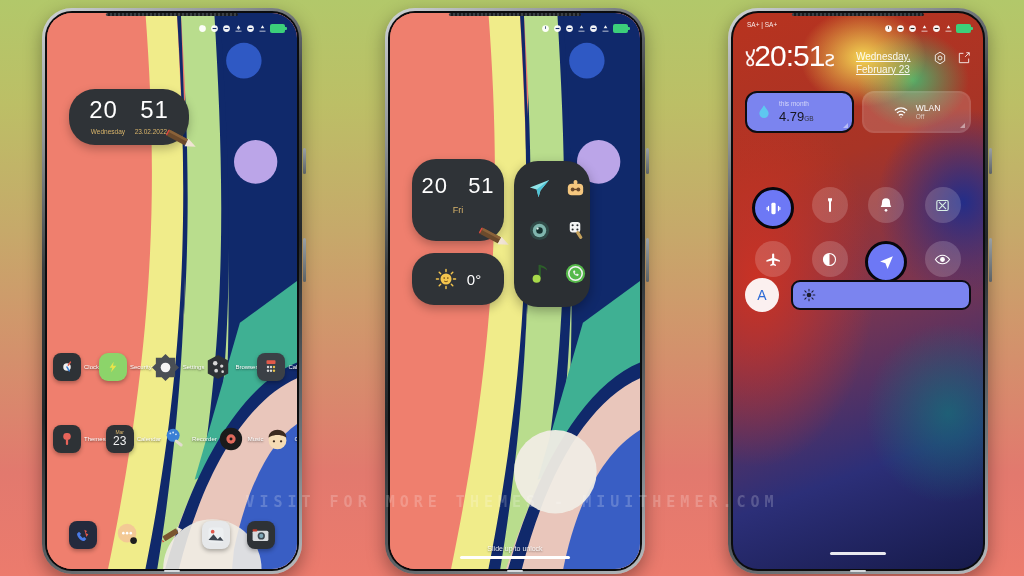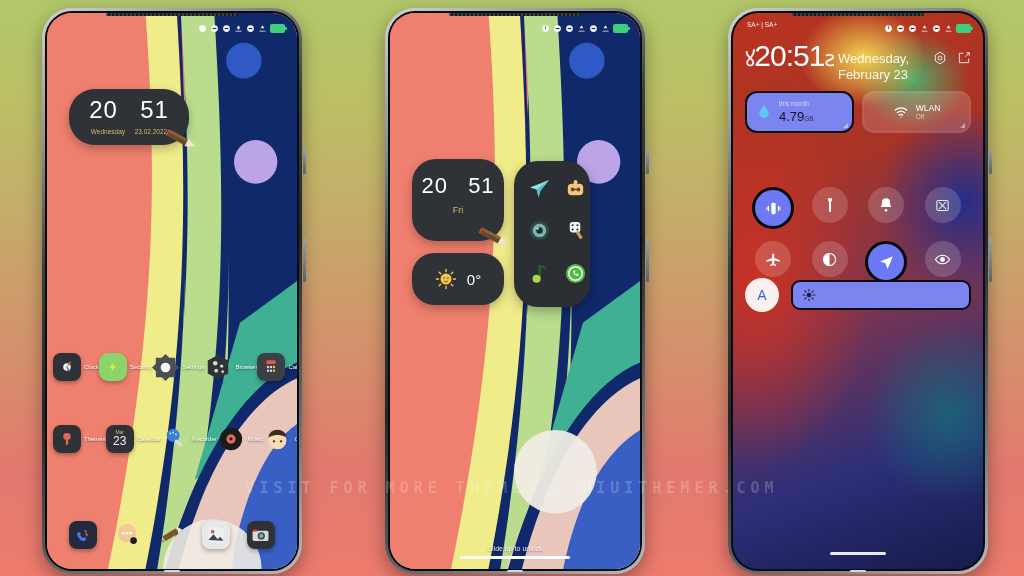--- a/index.html
+++ b/index.html
@@ -62,24 +62,24 @@
   .cc-wall{position:absolute;inset:0;
     background:
       radial-gradient(90px 70px at 52% 8%,rgba(255,240,90,.85),rgba(255,240,90,0) 70%),
       radial-gradient(80px 70px at 72% 12%,rgba(60,200,120,.8),rgba(60,200,120,0) 70%),
       radial-gradient(120px 130px at 92% 34%,rgba(30,45,140,.95),rgba(30,45,140,0) 72%),
       radial-gradient(110px 120px at 86% 72%,rgba(20,115,120,.7),rgba(20,115,120,0) 75%),
       radial-gradient(150px 240px at 10% 48%,rgba(205,50,35,.95),rgba(205,50,35,0) 78%),
       linear-gradient(160deg,#b8331f 0%,#a83426 28%,#7b3550 52%,#2c2f78 78%,#161a4a 100%);
     filter:blur(.3px);}
   .cc-carrier{position:absolute;left:14px;top:8px;font-size:6.5px;color:#fff;opacity:.9;z-index:30;}
-  .cc-clockrow{position:absolute;left:12px;right:12px;top:28px;z-index:30;display:flex;align-items:flex-start;gap:4px;}
+  .cc-clockrow{position:absolute;left:12px;right:12px;top:28px;z-index:30;display:flex;align-items:flex-start;gap:22px;}
   .cc-clock{font-size:30px;color:#fff;font-weight:300;line-height:1;letter-spacing:-1px;}
   .cc-clock .deco{font-size:22px;opacity:.95;}
-  .cc-date{font-size:13px;color:#fff;opacity:.92;line-height:1.25;padding-top:10px;}
+  .cc-date{font-size:10px;color:#fff;opacity:.92;line-height:1.25;padding-top:10px;text-decoration:underline;}
   .cc-acts{margin-left:auto;display:flex;gap:10px;padding-top:10px;}
   .cc-act{width:14px;height:14px;opacity:.9;}
 
   .cc-tiles{position:absolute;left:12px;right:12px;top:78px;display:grid;grid-template-columns:1fr 1fr;gap:8px;z-index:30;}
   .tile{height:42px;border-radius:12px;display:flex;align-items:center;gap:7px;padding:0 9px;box-sizing:border-box;position:relative;overflow:hidden;}
   .tile.on{background:#7b84ef;border:2px solid #0d0d12;}
   .tile.off{background:rgba(255,255,255,.16);border:2px solid rgba(255,255,255,.05);justify-content:center;}
   .tile-ico{width:16px;height:16px;flex:0 0 16px;display:flex;align-items:center;justify-content:center;}
   .tile-txt{display:flex;flex-direction:column;line-height:1.1;min-width:0;}
   .tile-t{font-size:8.5px;color:#fff;}
@@ -95,21 +95,21 @@
     background:rgba(255,255,255,.17);}
   .tog.active{background:#6d78f5;border:3px solid #07070c;}
 
   .bright-row{position:absolute;left:12px;right:12px;top:265px;z-index:30;display:flex;align-items:center;gap:12px;}
   .auto-btn{width:34px;height:34px;border-radius:50%;background:rgba(255,255,255,.93);display:flex;align-items:center;justify-content:center;
     font-size:14px;color:#2d6bd6;}
   .bright-slider{flex:1;height:30px;border-radius:9px;background:#7b84ef;border:2px solid #0c0c12;display:flex;align-items:center;padding-left:9px;box-sizing:border-box;}
   .cc-home{position:absolute;bottom:14px;left:50%;transform:translateX(-50%);width:56px;height:3px;border-radius:2px;background:#fff;opacity:.9;z-index:30;}
 
   
-  .watermark{position:absolute;left:0;right:0;top:479px;text-align:center;z-index:60;pointer-events:none;
+  .watermark{position:absolute;left:0;right:0;top:493px;text-align:center;z-index:60;pointer-events:none;
     font-family:"DejaVu Sans Mono",monospace;font-size:15px;letter-spacing:5px;font-weight:700;
     color:rgba(255,255,255,.20);}
 </style>
 </head>
 <body>
 
 <div class="phone" id="p1" style="left:42px;top:8px;width:254px;height:560px;">
   <div class="phone-inner">
     <div class="speaker"></div>
     <div class="screen">

